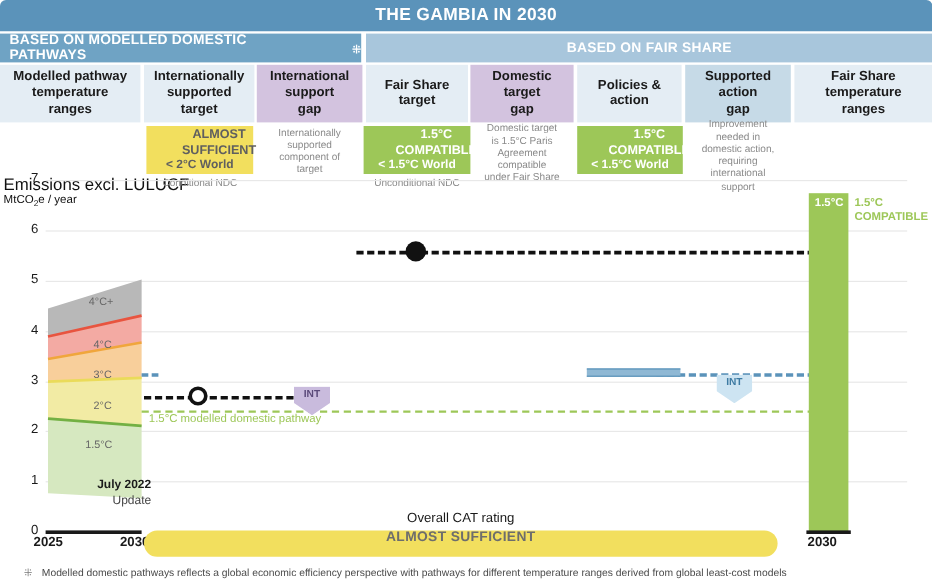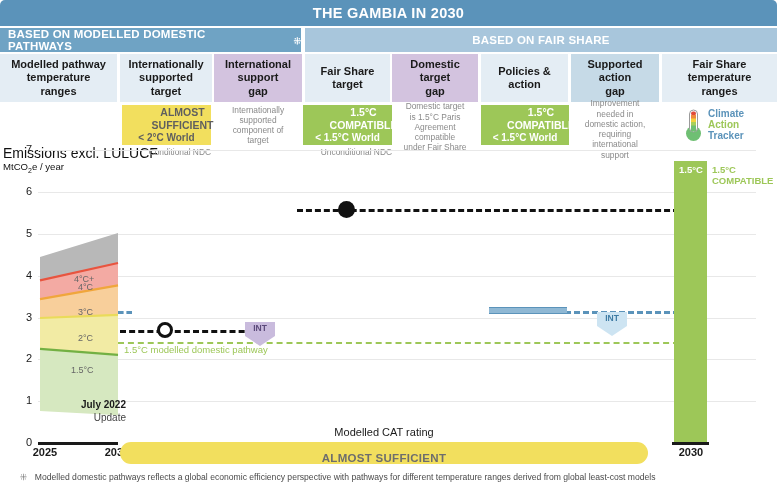--- a/index.html
+++ b/index.html
@@ -57,41 +57,41 @@
   .badge.yellow{ background:#f2df5e; }
   .badge.green{ background:#9ec martin; }
   .badge.green{ background:#9dc758; }
   .badge-t1{ font-size:10.5px; font-weight:bold; color:#5f5f5f;margin-left:32px; }
   .badge.green .badge-t1{ color:#ffffff; }
   .badge-t2{ font-size:10px; font-weight:bold; color:#5f5f5f; margin-top:1px;}
   .badge.green .badge-t2{ color:#ffffff; }
   .grey-desc{ font-size:8.4px; color:#8a8a8a; line-height:1.22; padding:0 4px; }
   .ndc-note{
     position:absolute; top:147px; height:12px;
-    text-align:right; font-size:8.4px; color:#8a8a8a;
+    text-align:center; font-size:8.4px; color:#8a8a8a;
   }
 
   
   .axislabel{ position:absolute; left:3px; top:110px; width:120px; }
   .axislabel .l1{ font-size:14px; font-weight:normal; color:#111; white-space:nowrap;margin-top:35px;}
   .axislabel .l2{ font-size:9.6px; color:#111; }
   .axislabel .l2 sub{ font-size:7px; }
 
   
   #plot{ position:absolute; left:0; top:140px; width:777px; height:310px; }
   .gridline{ position:absolute; left:38px; width:718px; height:1px; background:#e8e8e8; }
   .ytick{
     position:absolute; left:10px; width:22px; text-align:right;
     font-size:11px; color:#1a1a1a;
   }
   .baseline{ position:absolute; height:2.5px; background:#1a1a1a; }
 
   .xtick{
     position:absolute; font-size:11px; font-weight:bold; color:#1a1a1a;
-    text-align:center;
+    text-align:left;
   }
 
   .july{
     position:absolute; text-align:right; width:100px; left:26px;
     font-size:10px; color:#444; line-height:1.25;
   }
   .july b{ color:#1a1a1a; }
 
   
   #wedge{ position:absolute; left:0; top:0; }
@@ -151,21 +151,21 @@
   .catlogo .c2{ color:#9dc758; }
   .catlogo .c3{ color:#5b93ba; }
 
   
   .overall-cap{
     position:absolute; left:120px; top:426px; width:528px; text-align:center;
     font-size:11px; color:#1a1a1a;
   }
   .overall-bar{
     position:absolute; left:120px; top:442px; width:528px; height:22px;
-    background:#f2df5e; display:flex; align-items:flex-end; justify-content:center;border-radius:11px;
+    background:#f2df5e; display:flex; align-items:flex-start; justify-content:center;border-radius:11px;
   }
   .overall-bar span{ font-size:11.5px; font-weight:bold; color:#6d6d6d; letter-spacing:.3px;}
 
   
   .footnote{
     position:absolute; left:20px; top:471px; width:750px;
     font-size:8.6px; color:#4a4a4a;
   }
   .footnote .mk{ color:#7a7a7a; margin-right:8px; }
 </style>
@@ -246,36 +246,20 @@
     <div class="badge green">
       <div class="badge-t1">1.5°C<br>COMPATIBLE</div>
       <div class="badge-t2">&lt; 1.5°C World</div>
     </div>
   </div>
 
   <div class="subcell" style="left:571px; width:88px; top:103px; height:52px;">
     <div class="grey-desc">Improvement<br>needed in<br>domestic action,<br>requiring<br>international<br>support</div>
   </div>
 
-  <div class="catlogo">
-    <svg width="22" height="34" viewBox="0 0 22 34">
-      <circle cx="9.5" cy="25.5" r="7.5" fill="#6fbf73"></circle>
-      <rect x="5.5" y="2" width="8" height="22" rx="4" fill="#ffffff" stroke="#9a9a9a" stroke-width="1"></rect>
-      <rect x="7" y="3.5" width="5" height="4" rx="2" fill="#e04a3a"></rect>
-      <rect x="7" y="7" width="5" height="4" fill="#ef8a3c"></rect>
-      <rect x="7" y="10.5" width="5" height="4" fill="#f3d23e"></rect>
-      <rect x="7" y="14" width="5" height="4" fill="#a9cf5a"></rect>
-      <rect x="7" y="17.5" width="5" height="6" fill="#6fbf73"></rect>
-    </svg>
-    <div class="txt">
-      <div class="c1">Climate</div>
-      <div class="c2">Action</div>
-      <div class="c3">Tracker</div>
-    </div>
-  </div>
 
   <div id="plot">
 
     <div class="gridline" style="top:10px;"></div>
     <div class="gridline" style="top:52px;"></div>
     <div class="gridline" style="top:94px;"></div>
     <div class="gridline" style="top:136px;"></div>
     <div class="gridline" style="top:178px;"></div>
     <div class="gridline" style="top:219px;"></div>
     <div class="gridline" style="top:261px;"></div>
@@ -300,21 +284,21 @@
       <polygon points="40,140.4 118,123.0 118,145.4 40,159.2" fill="#f3aaa3"></polygon>
 
       <polygon points="40,117.0 118,93.0 118,123.0 40,140.4" fill="#b8b8b8"></polygon>
 
       <line x1="40" y1="140.4" x2="118" y2="123.0" stroke="#e8543f" stroke-width="2.2"></line>
       <line x1="40" y1="159.2" x2="118" y2="145.4" stroke="#f0a63c" stroke-width="2.2"></line>
       <line x1="40" y1="178.0" x2="118" y2="174.9" stroke="#eadb5a" stroke-width="2.2"></line>
       <line x1="40" y1="208.8" x2="118" y2="214.9" stroke="#73b043" stroke-width="2.2"></line>
     </svg>
 
-    <div class="wedgelabel" style="left:74px; top:134px;">4°C+</div>
+    <div class="wedgelabel" style="left:74px; top:106px;">4°C+</div>
     <div class="wedgelabel" style="left:78px; top:142px;">4°C</div>
     <div class="wedgelabel" style="left:78px; top:167px;">3°C</div>
     <div class="wedgelabel" style="left:78px; top:193px;">2°C</div>
     <div class="wedgelabel" style="left:71px; top:225px;">1.5°C</div>
 
     <div class="dash dash-black" style="left:120px; width:152px; top:190px;"></div>
 
     <div class="dash dash-black" style="left:297px; width:382px; top:69px;"></div>
 
     <div class="dash dash-blue" style="left:118px; width:14px; top:171px;"></div>
@@ -343,21 +327,21 @@
     <div class="xtick" style="left:28px;  top:306px; width:34px;">2025</div>
     <div class="xtick" style="left:100px; top:306px; width:34px;">2030</div>
     <div class="xtick" style="left:673px; top:306px; width:36px;">2030</div>
 
     <div class="july" style="top:259px;">
       <b>July 2022</b>
       <div>Update</div>
     </div>
   </div>
 
-  <div class="overall-cap">Modelled CAT rating</div>
+  <div class="overall-cap">Overall CAT rating</div>
   <div class="overall-bar">
     <span>ALMOST SUFFICIENT</span>
   </div>
 
   <div class="footnote">
     <span class="mk">⁜</span><span>Modelled domestic pathways reflects a global economic efficiency perspective with pathways for different temperature ranges derived from global least-cost models</span>
   </div>
 
 </div>
 

